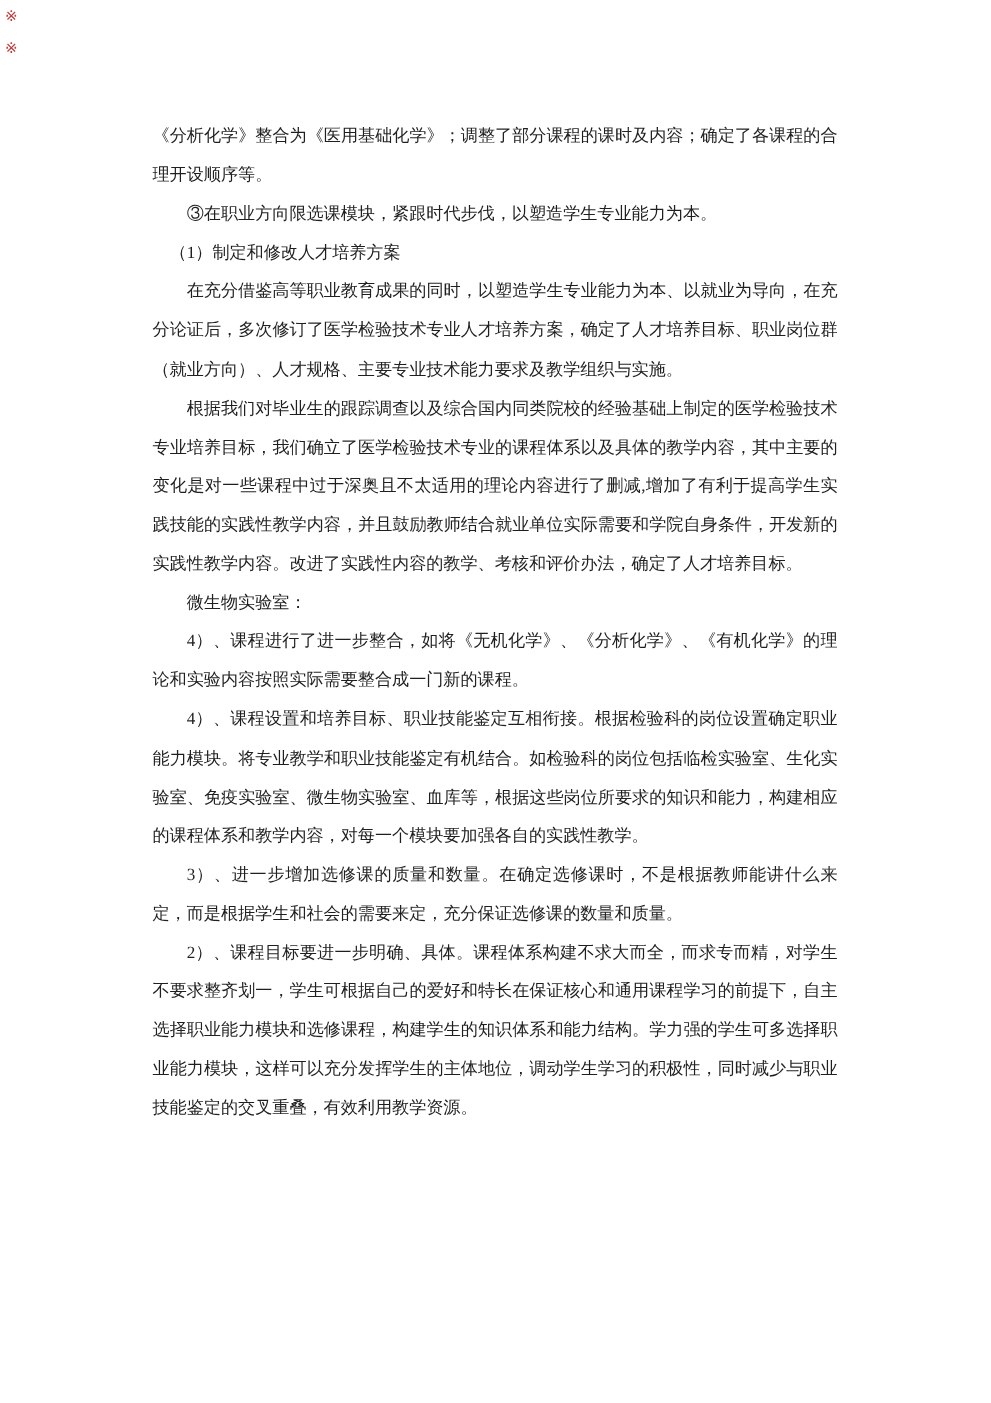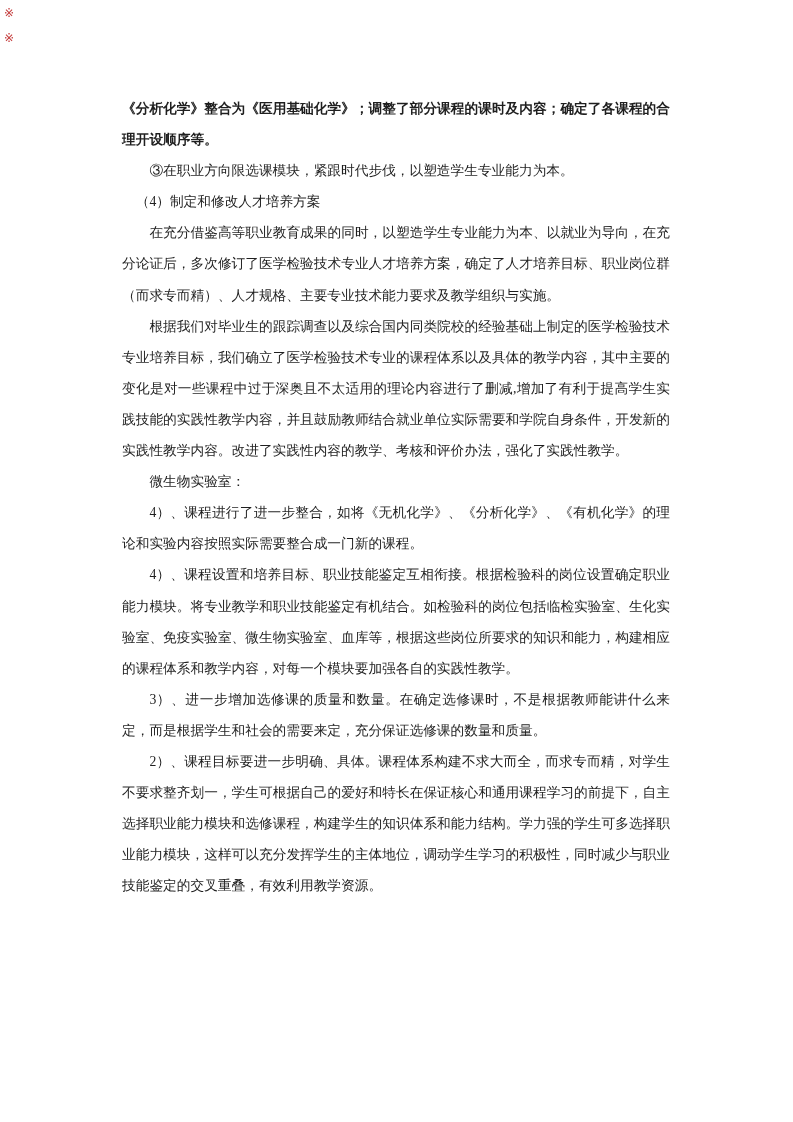--- a/index.html
+++ b/index.html
@@ -40,38 +40,38 @@
     color: #1f1f1f;
     text-align: justify;
     text-justify: inter-ideograph;
   }
   .text-block p {
     margin: 0;
     padding: 0;
   }
   .text-block p.indent-two { text-indent: 2em; }
   .text-block p.indent-one { text-indent: 1em; }
-  .text-block p.no-indent  { text-indent: 0; font-weight: bold; }
+  .text-block p.no-indent  { text-indent: 0; }
 </style>
 </head>
 <body>
 
 <div class="page">
 
   <div class="corner-marks">
     <span class="corner-mark">※</span>
     <span class="corner-mark">※</span>
   </div>
 
   <div class="text-block">
     <p class="no-indent">《分析化学》整合为《医用基础化学》；调整了部分课程的课时及内容；确定了各课程的合理开设顺序等。</p>
     <p class="indent-two">③在职业方向限选课模块，紧跟时代步伐，以塑造学生专业能力为本。</p>
-    <p class="indent-one">（4）制定和修改人才培养方案</p>
-    <p class="indent-two">在充分借鉴高等职业教育成果的同时，以塑造学生专业能力为本、以就业为导向，在充分论证后，多次修订了医学检验技术专业人才培养方案，确定了人才培养目标、职业岗位群（而求专而精）、人才规格、主要专业技术能力要求及教学组织与实施。</p>
-    <p class="indent-two">根据我们对毕业生的跟踪调查以及综合国内同类院校的经验基础上制定的医学检验技术专业培养目标，我们确立了医学检验技术专业的课程体系以及具体的教学内容，其中主要的变化是对一些课程中过于深奥且不太适用的理论内容进行了删减,增加了有利于提高学生实践技能的实践性教学内容，并且鼓励教师结合就业单位实际需要和学院自身条件，开发新的实践性教学内容。改进了实践性内容的教学、考核和评价办法，强化了实践性教学。</p>
+    <p class="indent-one">（1）制定和修改人才培养方案</p>
+    <p class="indent-two">在充分借鉴高等职业教育成果的同时，以塑造学生专业能力为本、以就业为导向，在充分论证后，多次修订了医学检验技术专业人才培养方案，确定了人才培养目标、职业岗位群（就业方向）、人才规格、主要专业技术能力要求及教学组织与实施。</p>
+    <p class="indent-two">根据我们对毕业生的跟踪调查以及综合国内同类院校的经验基础上制定的医学检验技术专业培养目标，我们确立了医学检验技术专业的课程体系以及具体的教学内容，其中主要的变化是对一些课程中过于深奥且不太适用的理论内容进行了删减,增加了有利于提高学生实践技能的实践性教学内容，并且鼓励教师结合就业单位实际需要和学院自身条件，开发新的实践性教学内容。改进了实践性内容的教学、考核和评价办法，确定了人才培养目标。</p>
     <p class="indent-two">微生物实验室：</p>
     <p class="indent-two">4）、课程进行了进一步整合，如将《无机化学》、《分析化学》、《有机化学》的理论和实验内容按照实际需要整合成一门新的课程。</p>
     <p class="indent-two">4）、课程设置和培养目标、职业技能鉴定互相衔接。根据检验科的岗位设置确定职业能力模块。将专业教学和职业技能鉴定有机结合。如检验科的岗位包括临检实验室、生化实验室、免疫实验室、微生物实验室、血库等，根据这些岗位所要求的知识和能力，构建相应的课程体系和教学内容，对每一个模块要加强各自的实践性教学。</p>
     <p class="indent-two">3）、进一步增加选修课的质量和数量。在确定选修课时，不是根据教师能讲什么来定，而是根据学生和社会的需要来定，充分保证选修课的数量和质量。</p>
     <p class="indent-two">2）、课程目标要进一步明确、具体。课程体系构建不求大而全，而求专而精，对学生不要求整齐划一，学生可根据自己的爱好和特长在保证核心和通用课程学习的前提下，自主选择职业能力模块和选修课程，构建学生的知识体系和能力结构。学力强的学生可多选择职业能力模块，这样可以充分发挥学生的主体地位，调动学生学习的积极性，同时减少与职业技能鉴定的交叉重叠，有效利用教学资源。</p>
   </div>
 
 </div>
 
 </body></html>

